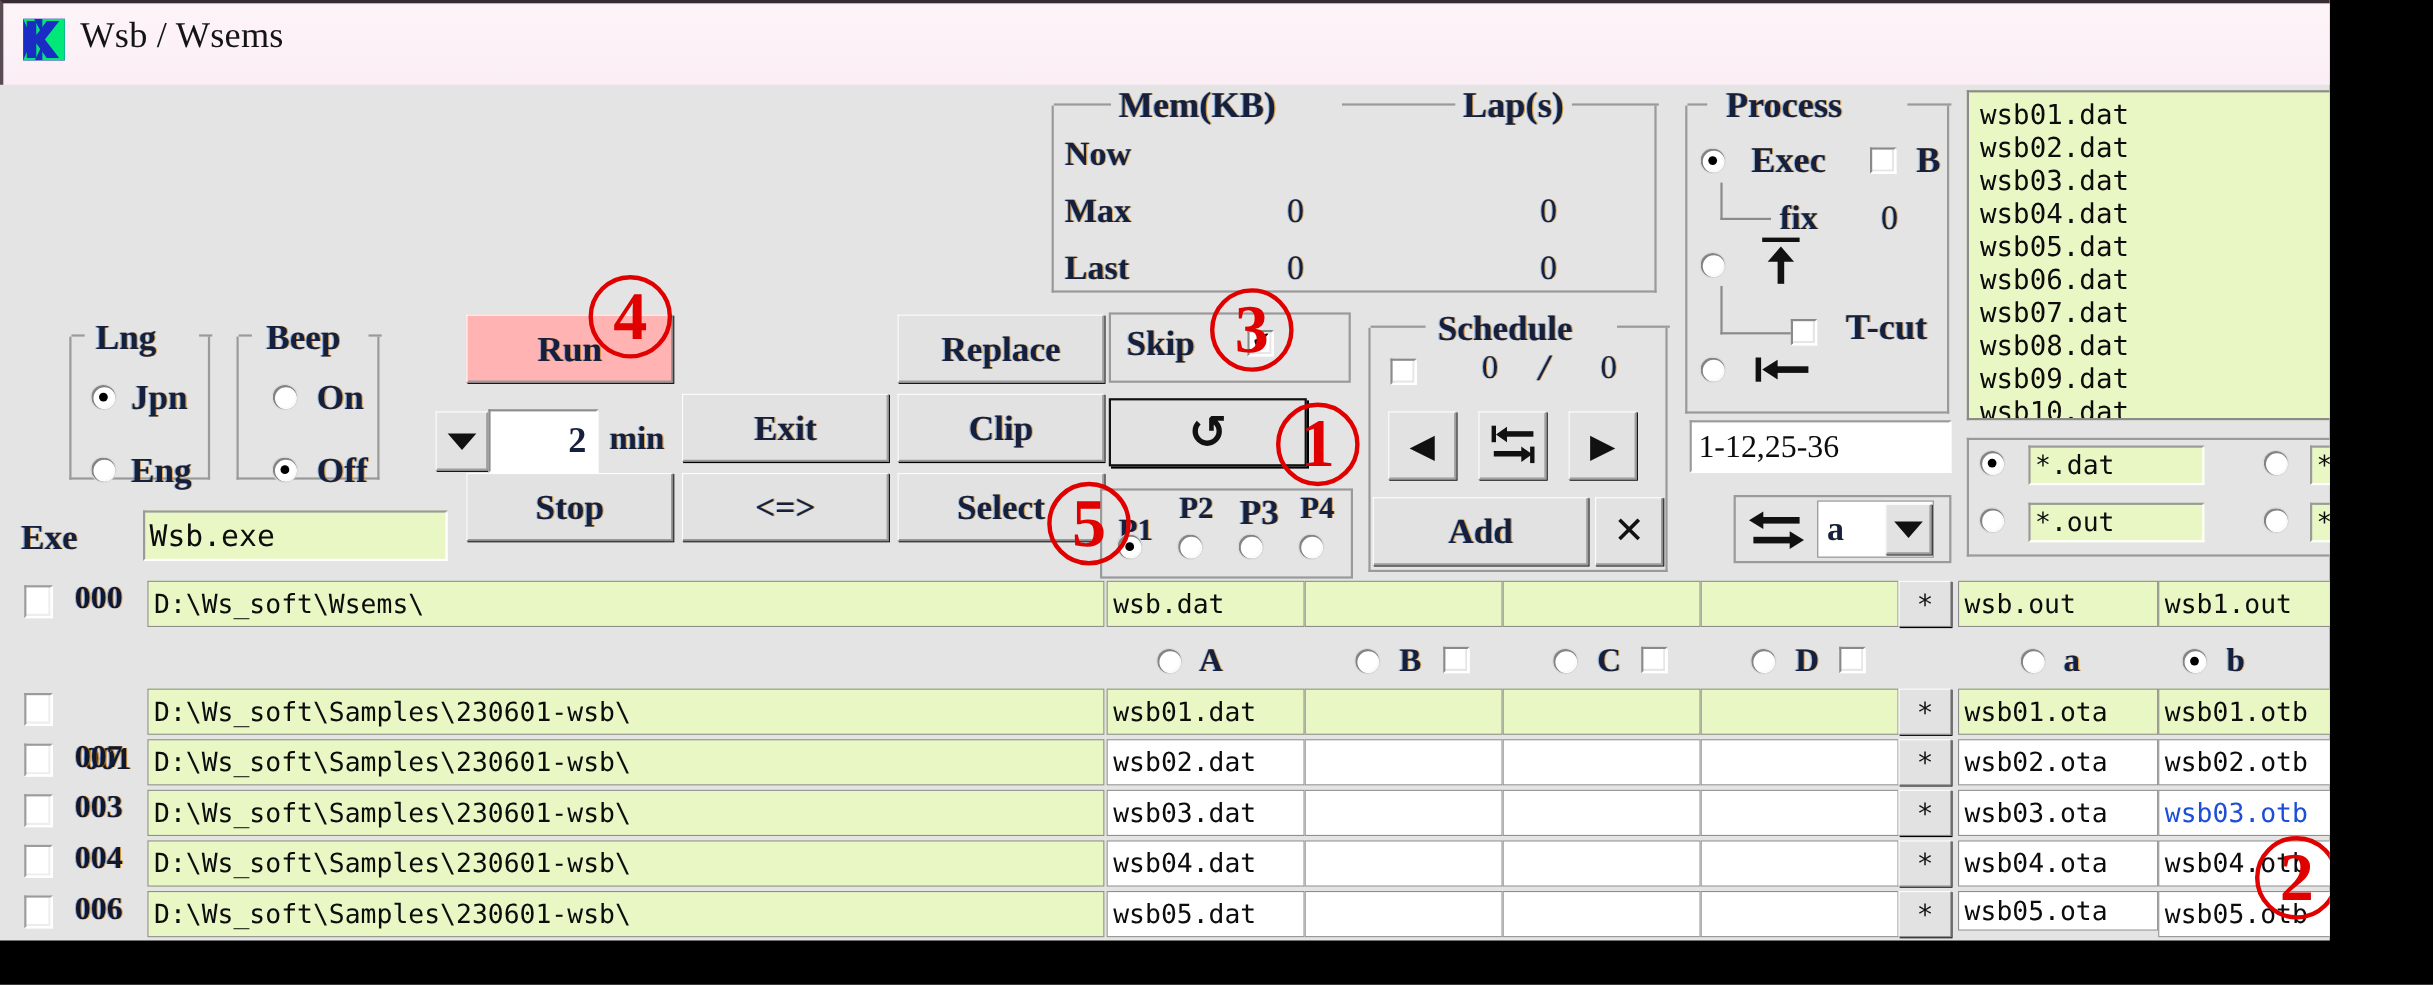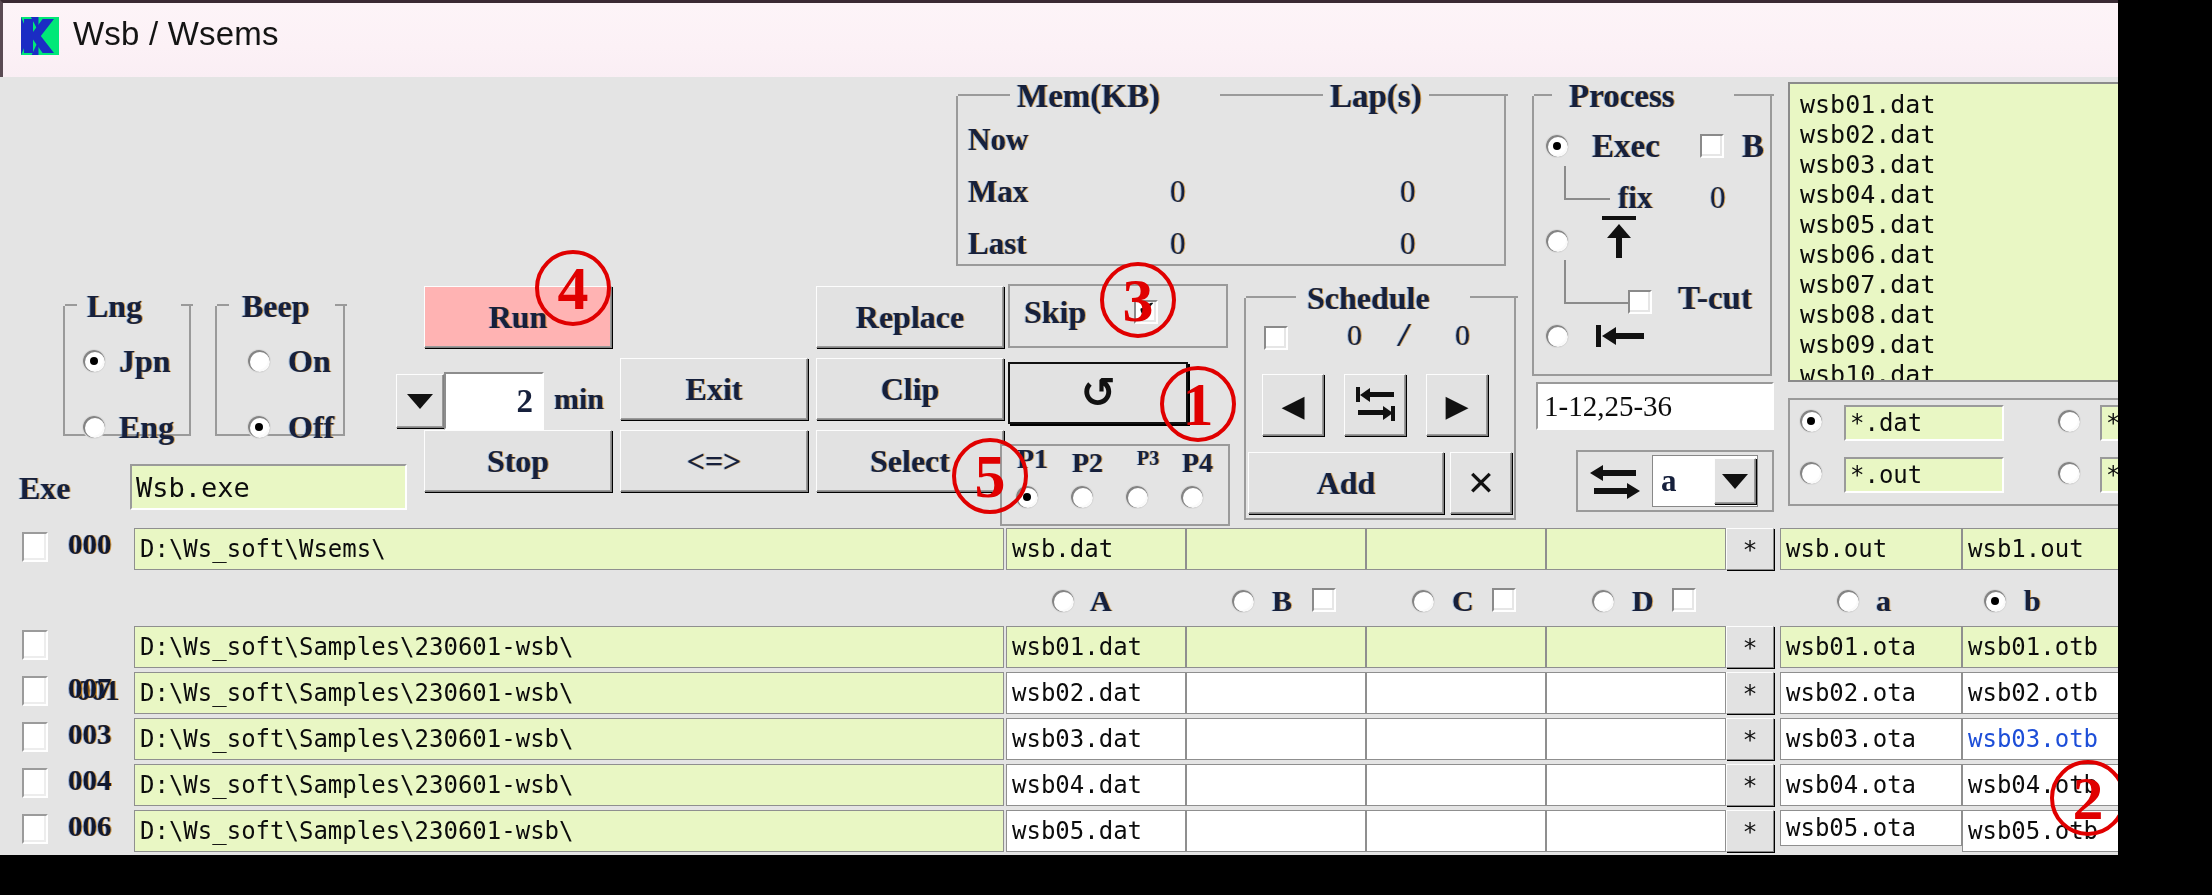--- a/index.html
+++ b/index.html
@@ -8,21 +8,21 @@
 
   
   #titlebar{position:absolute;left:0;top:0;width:2118px;height:77px;
     background:linear-gradient(to bottom,#fdf4f8 0%,#fcf1f6 60%,#faeef4 100%);
     border-top:3px solid #3a2a33;border-left:3px solid #5a4a53;box-sizing:border-box;}
   #title-ico{position:absolute;left:18px;top:14px;width:38px;height:38px;background:#1b2cc4;}
   #title-ico .g1{position:absolute;left:0;top:0;width:38px;height:38px;background:#00e878;
      clip-path:polygon(46% 0,100% 0,100% 100%,46% 100%,46% 62%,28% 100%,0 100%,22% 50%,0 0,26% 0,46% 38%);}
   #title-ico .g2{position:absolute;left:3px;top:2px;width:30px;height:34px;background:#1b2cc4;
      clip-path:polygon(0 0,30% 0,30% 38%,62% 0,100% 0,56% 50%,100% 100%,62% 100%,30% 60%,30% 100%,0 100%);}
-  #title-text{position:absolute;left:70px;top:12px;font-family:Liberation Sans, sans-serif;
+  #title-text{position:absolute;left:70px;top:12px;font-family:Liberation Serif, serif;
     font-size:33px;color:#141414;letter-spacing:.2px;}
 
   
   .grp{position:absolute;box-sizing:border-box;border:2px solid #9a9a9a;border-top:none;}
   .grp>.gtop{position:absolute;top:-2px;left:0;right:0;height:2px;}
   .grp>.gtop i{position:absolute;top:0;height:2px;background:#9a9a9a;}
   .glab{position:absolute;font-weight:bold;color:#16203c;
      text-shadow:1px 0 0 rgba(200,120,0,.65),-1px 0 0 rgba(0,90,200,.35);
      font-family:"Liberation Serif",serif;background:#e4e4e4;padding:0 7px;}
 
@@ -238,23 +238,23 @@
               border:2px solid #9a9a9a;box-sizing:border-box;"></div>
   <div class="lbl" style="left:1024px;top:294px;font-size:32px;">Skip</div>
   <div class="chk on" style="left:1134px;top:300px;"></div>
 
   <div class="btn thick" style="left:1008px;top:362px;width:180px;height:62px;font-size:0;">
     <span style="font-family:'DejaVu Sans',sans-serif;font-size:42px;color:#111;line-height:1;text-shadow:none;">↺</span>
   </div>
 
   <div style="position:absolute;left:1000px;top:444px;width:230px;height:82px;background:#e4e4e4;
               border:2px solid #9a9a9a;box-sizing:border-box;"></div>
-  <div class="lbl" style="left:1017px;top:443px;font-size:28px;">P1</div>
+  <div class="lbl" style="left:1017px;top:467px;font-size:28px;">P1</div>
   <div class="lbl" style="left:1072px;top:447px;font-size:28px;">P2</div>
-  <div class="lbl" style="left:1127px;top:447px;font-size:20px;margin-left:10px;">P3</div>
+  <div class="lbl" style="left:1127px;top:447px;font-size:32px;">P3</div>
   <div class="lbl" style="left:1182px;top:447px;font-size:28px;">P4</div>
   <div class="rad on" style="left:1016px;top:486px;"></div>
   <div class="rad" style="left:1071px;top:486px;"></div>
   <div class="rad" style="left:1126px;top:486px;"></div>
   <div class="rad" style="left:1181px;top:486px;"></div>
 
   <div class="grp" style="left:1244px;top:298px;width:272px;height:222px;">
     <div class="gtop">
         <i style="left:0;width:50px;"></i>
         <i style="left:224px;width:48px;"></i>

